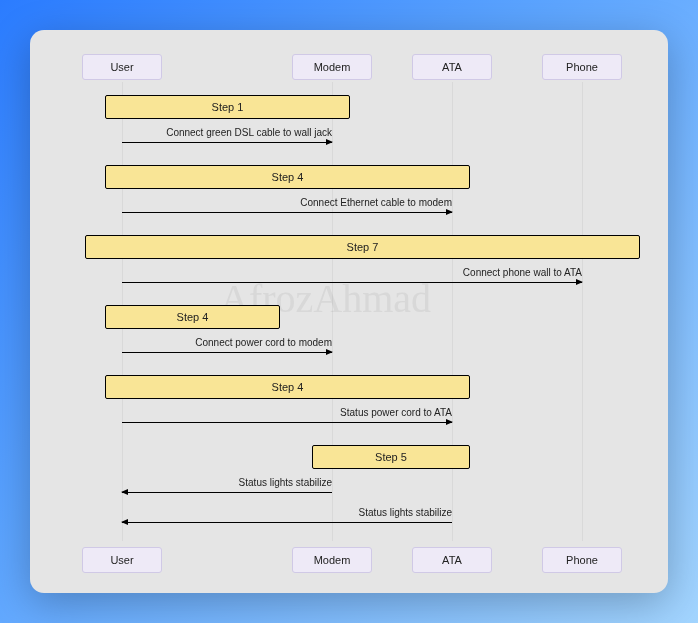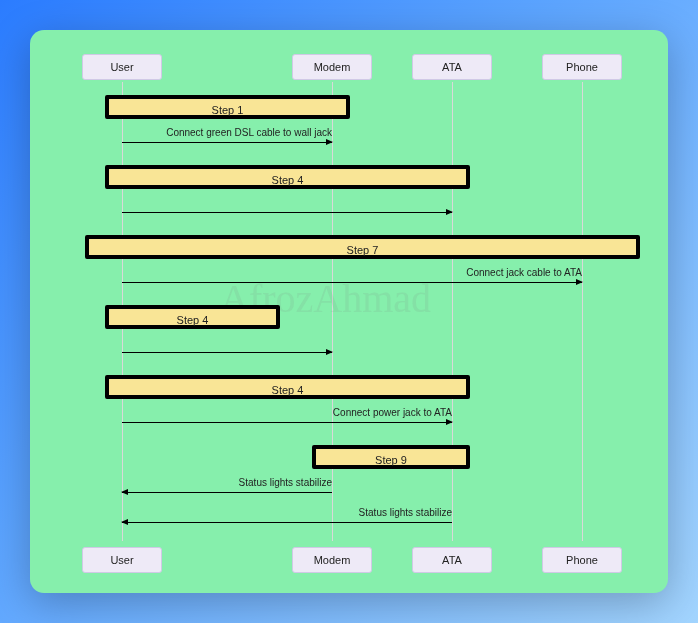--- a/index.html
+++ b/index.html
@@ -6,21 +6,21 @@
   body {
     margin: 0;
     font-family: Arial, Helvetica, sans-serif;
     width: 698px;
     height: 623px;
     background: linear-gradient(135deg, #2b7cff 0%, #5aa3ff 40%, #a3d5ff 100%);
     padding: 30px 30px 30px 30px;
     position: relative;
   }
   .card {
-    background: #86efac;
+    background: #e5e5e5;
     border-radius: 14px;
     box-shadow: 0 10px 40px rgba(0,0,0,0.25);
     width: 100%;
     height: 100%;
     position: relative;
     overflow: hidden;
   }
   .lane-label {
     position: absolute;
     background: #eeeaf7;
@@ -35,21 +35,21 @@
   .lifeline {
     position: absolute;
     width: 1px;
     background: #d9d9d9;
     top: 52px;
     bottom: 52px;
   }
   .step-box {
     position: absolute;
     background: #f9e596;
-    border: 4px solid #000000;
+    border: 1px solid #000000;
     border-radius: 2px;
     font-size: 11px;
     text-align: center;
     line-height: 22px;
     height: 24px;
     color: #222;
   }
   .msg-label {
     position: absolute;
     font-size: 10px;
@@ -106,33 +106,35 @@
   <div class="lane-label" style="left:382px;bottom:20px">ATA</div>
   <div class="lane-label" style="left:512px;bottom:20px">Phone</div>
 
   <div class="watermark" style="left:190px;top:245px">AfrozAhmad</div>
 
   <div class="step-box" style="left:75px;width:245px;top:65px">Step 1</div>
   <div class="step-box" style="left:75px;width:365px;top:135px">Step 4</div>
   <div class="step-box" style="left:55px;width:555px;top:205px">Step 7</div>
   <div class="step-box" style="left:75px;width:175px;top:275px">Step 4</div>
   <div class="step-box" style="left:75px;width:365px;top:345px">Step 4</div>
-  <div class="step-box" style="left:282px;width:158px;top:415px">Step 9</div>
+  <div class="step-box" style="left:282px;width:158px;top:415px">Step 5</div>
 
   <div class="msg-label" style="left:92px;width:210px;top:97px">Connect green DSL cable to wall jack</div>
   <div class="arrow" style="left:92px;width:210px;top:112px"></div>
 
+  <div class="msg-label" style="left:92px;width:330px;top:167px">Connect Ethernet cable to modem</div>
   <div class="arrow" style="left:92px;width:330px;top:182px"></div>
 
-  <div class="msg-label" style="left:92px;width:460px;top:237px">Connect jack cable to ATA</div>
+  <div class="msg-label" style="left:92px;width:460px;top:237px">Connect phone wall to ATA</div>
   <div class="arrow" style="left:92px;width:460px;top:252px"></div>
 
+  <div class="msg-label" style="left:92px;width:210px;top:307px">Connect power cord to modem</div>
   <div class="arrow" style="left:92px;width:210px;top:322px"></div>
 
-  <div class="msg-label" style="left:92px;width:330px;top:377px">Connect power jack to ATA</div>
+  <div class="msg-label" style="left:92px;width:330px;top:377px">Status power cord to ATA</div>
   <div class="arrow" style="left:92px;width:330px;top:392px"></div>
 
   <div class="msg-label" style="left:92px;width:210px;top:447px">Status lights stabilize</div>
   <div class="arrow left" style="left:92px;width:210px;top:462px"></div>
 
   <div class="msg-label" style="left:92px;width:330px;top:477px">Status lights stabilize</div>
   <div class="arrow left" style="left:92px;width:330px;top:492px"></div>
 
 </div>
 

